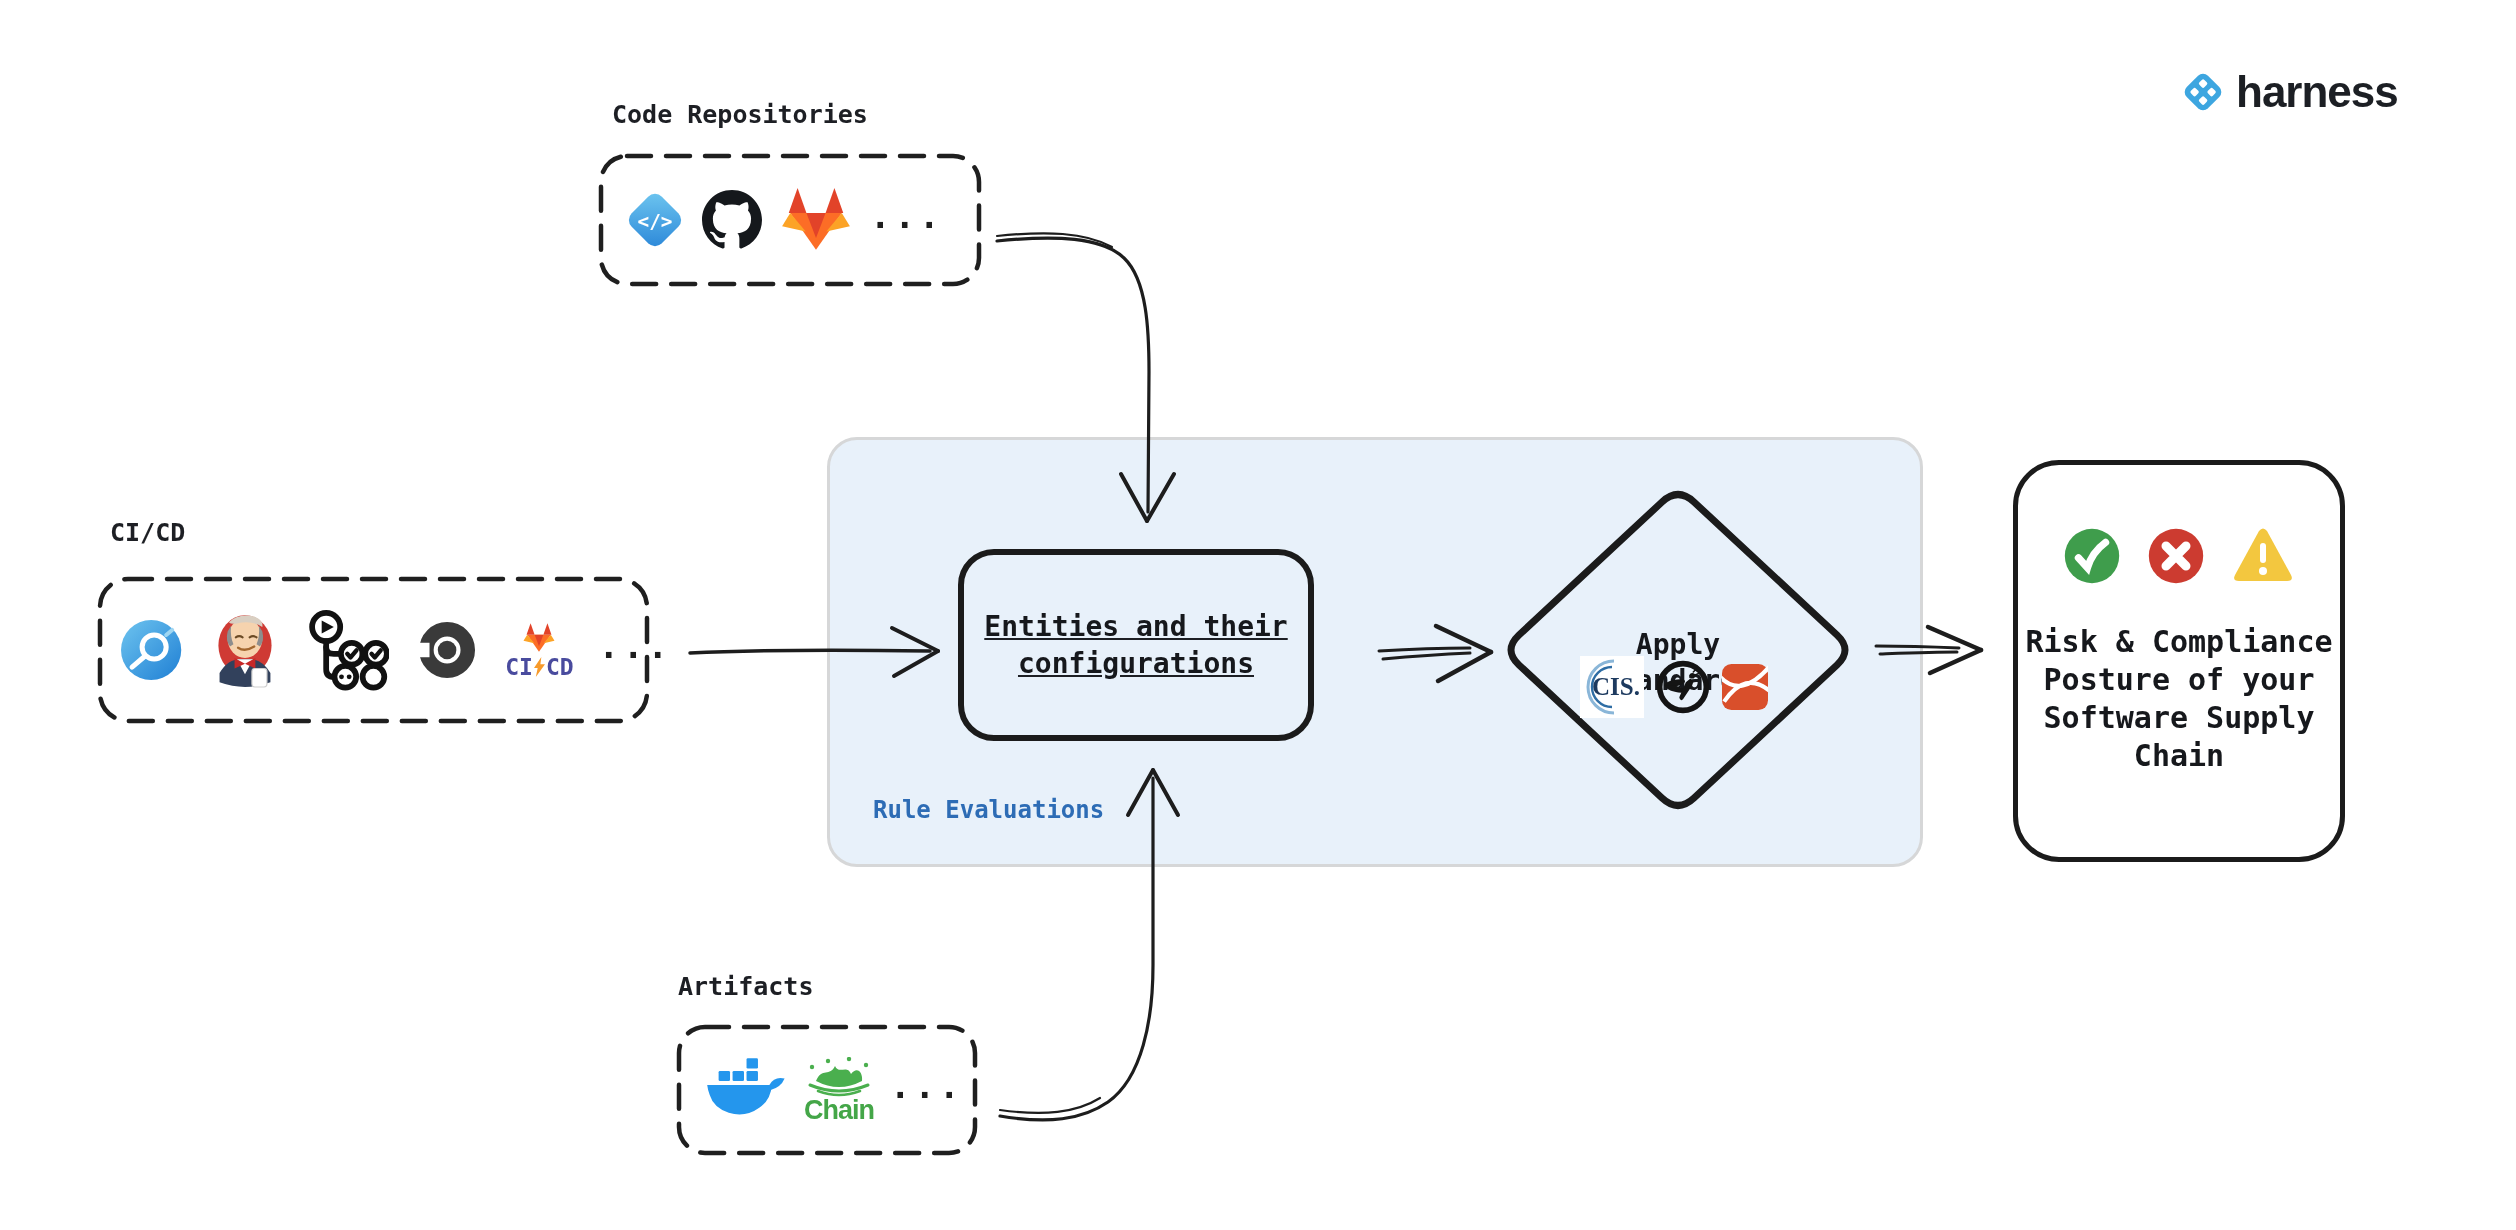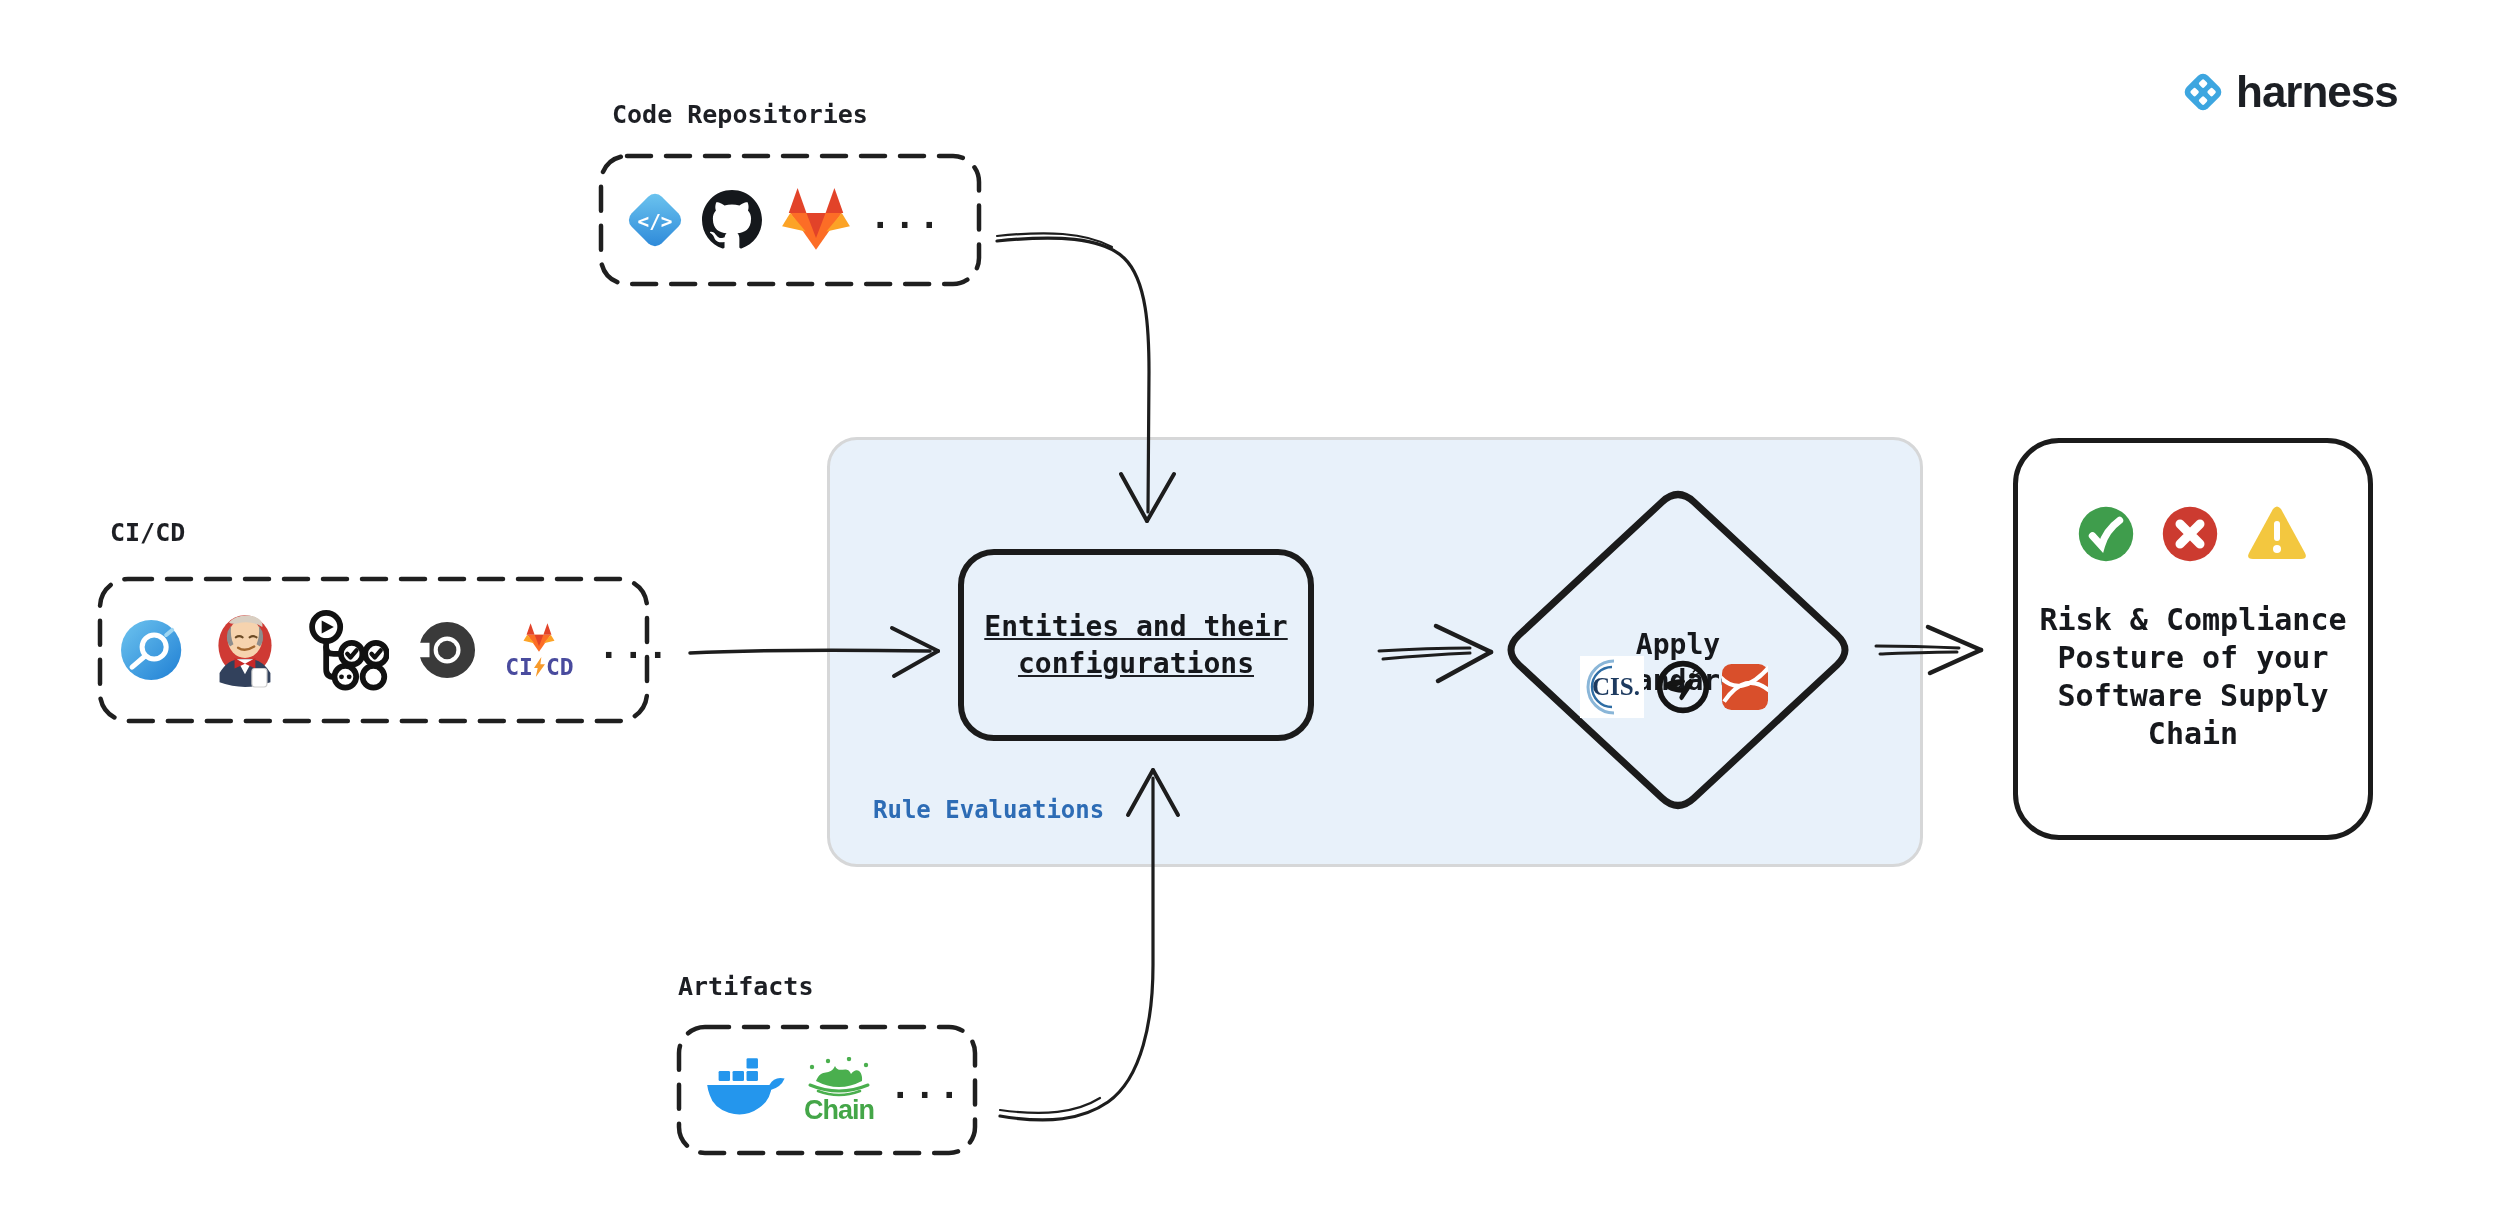--- a/index.html
+++ b/index.html
@@ -221,21 +221,21 @@
   </svg>
   <svg width="46" height="46" viewBox="0 0 44 44">
     <rect x="0" y="0" width="44" height="44" rx="9" fill="#d94f2b"></rect>
     <g stroke="#ffffff" stroke-width="4" fill="none">
       <path d="M -2 12 Q 18 34 46 2"></path>
       <path d="M 2 36 Q 22 6 46 26"></path>
     </g>
   </svg>
 </div>
 
-<div class="abs outcome-box" style="left:2013px;top:438px;width:360px;height:402px;box-sizing:border-box;">
+<div class="abs outcome-box" style="left:2013px;top:460px;width:332px;height:402px;box-sizing:border-box;">
   <div class="status-row">
     <svg width="58" height="58" viewBox="0 0 64 64">
       <circle cx="32" cy="32" r="30" fill="#3f9d4c"></circle>
       <path d="M 17 34 L 27 45 Q 32 28 47 17" stroke="#ffffff" stroke-width="8" fill="none" stroke-linecap="round"></path>
     </svg>
     <svg width="58" height="58" viewBox="0 0 64 64">
       <circle cx="32" cy="32" r="30" fill="#cc3b30"></circle>
       <path d="M 21 21 L 43 43 M 43 21 L 21 43" stroke="#ffffff" stroke-width="10" stroke-linecap="round"></path>
     </svg>
     <svg width="64" height="58" viewBox="0 0 64 58">

